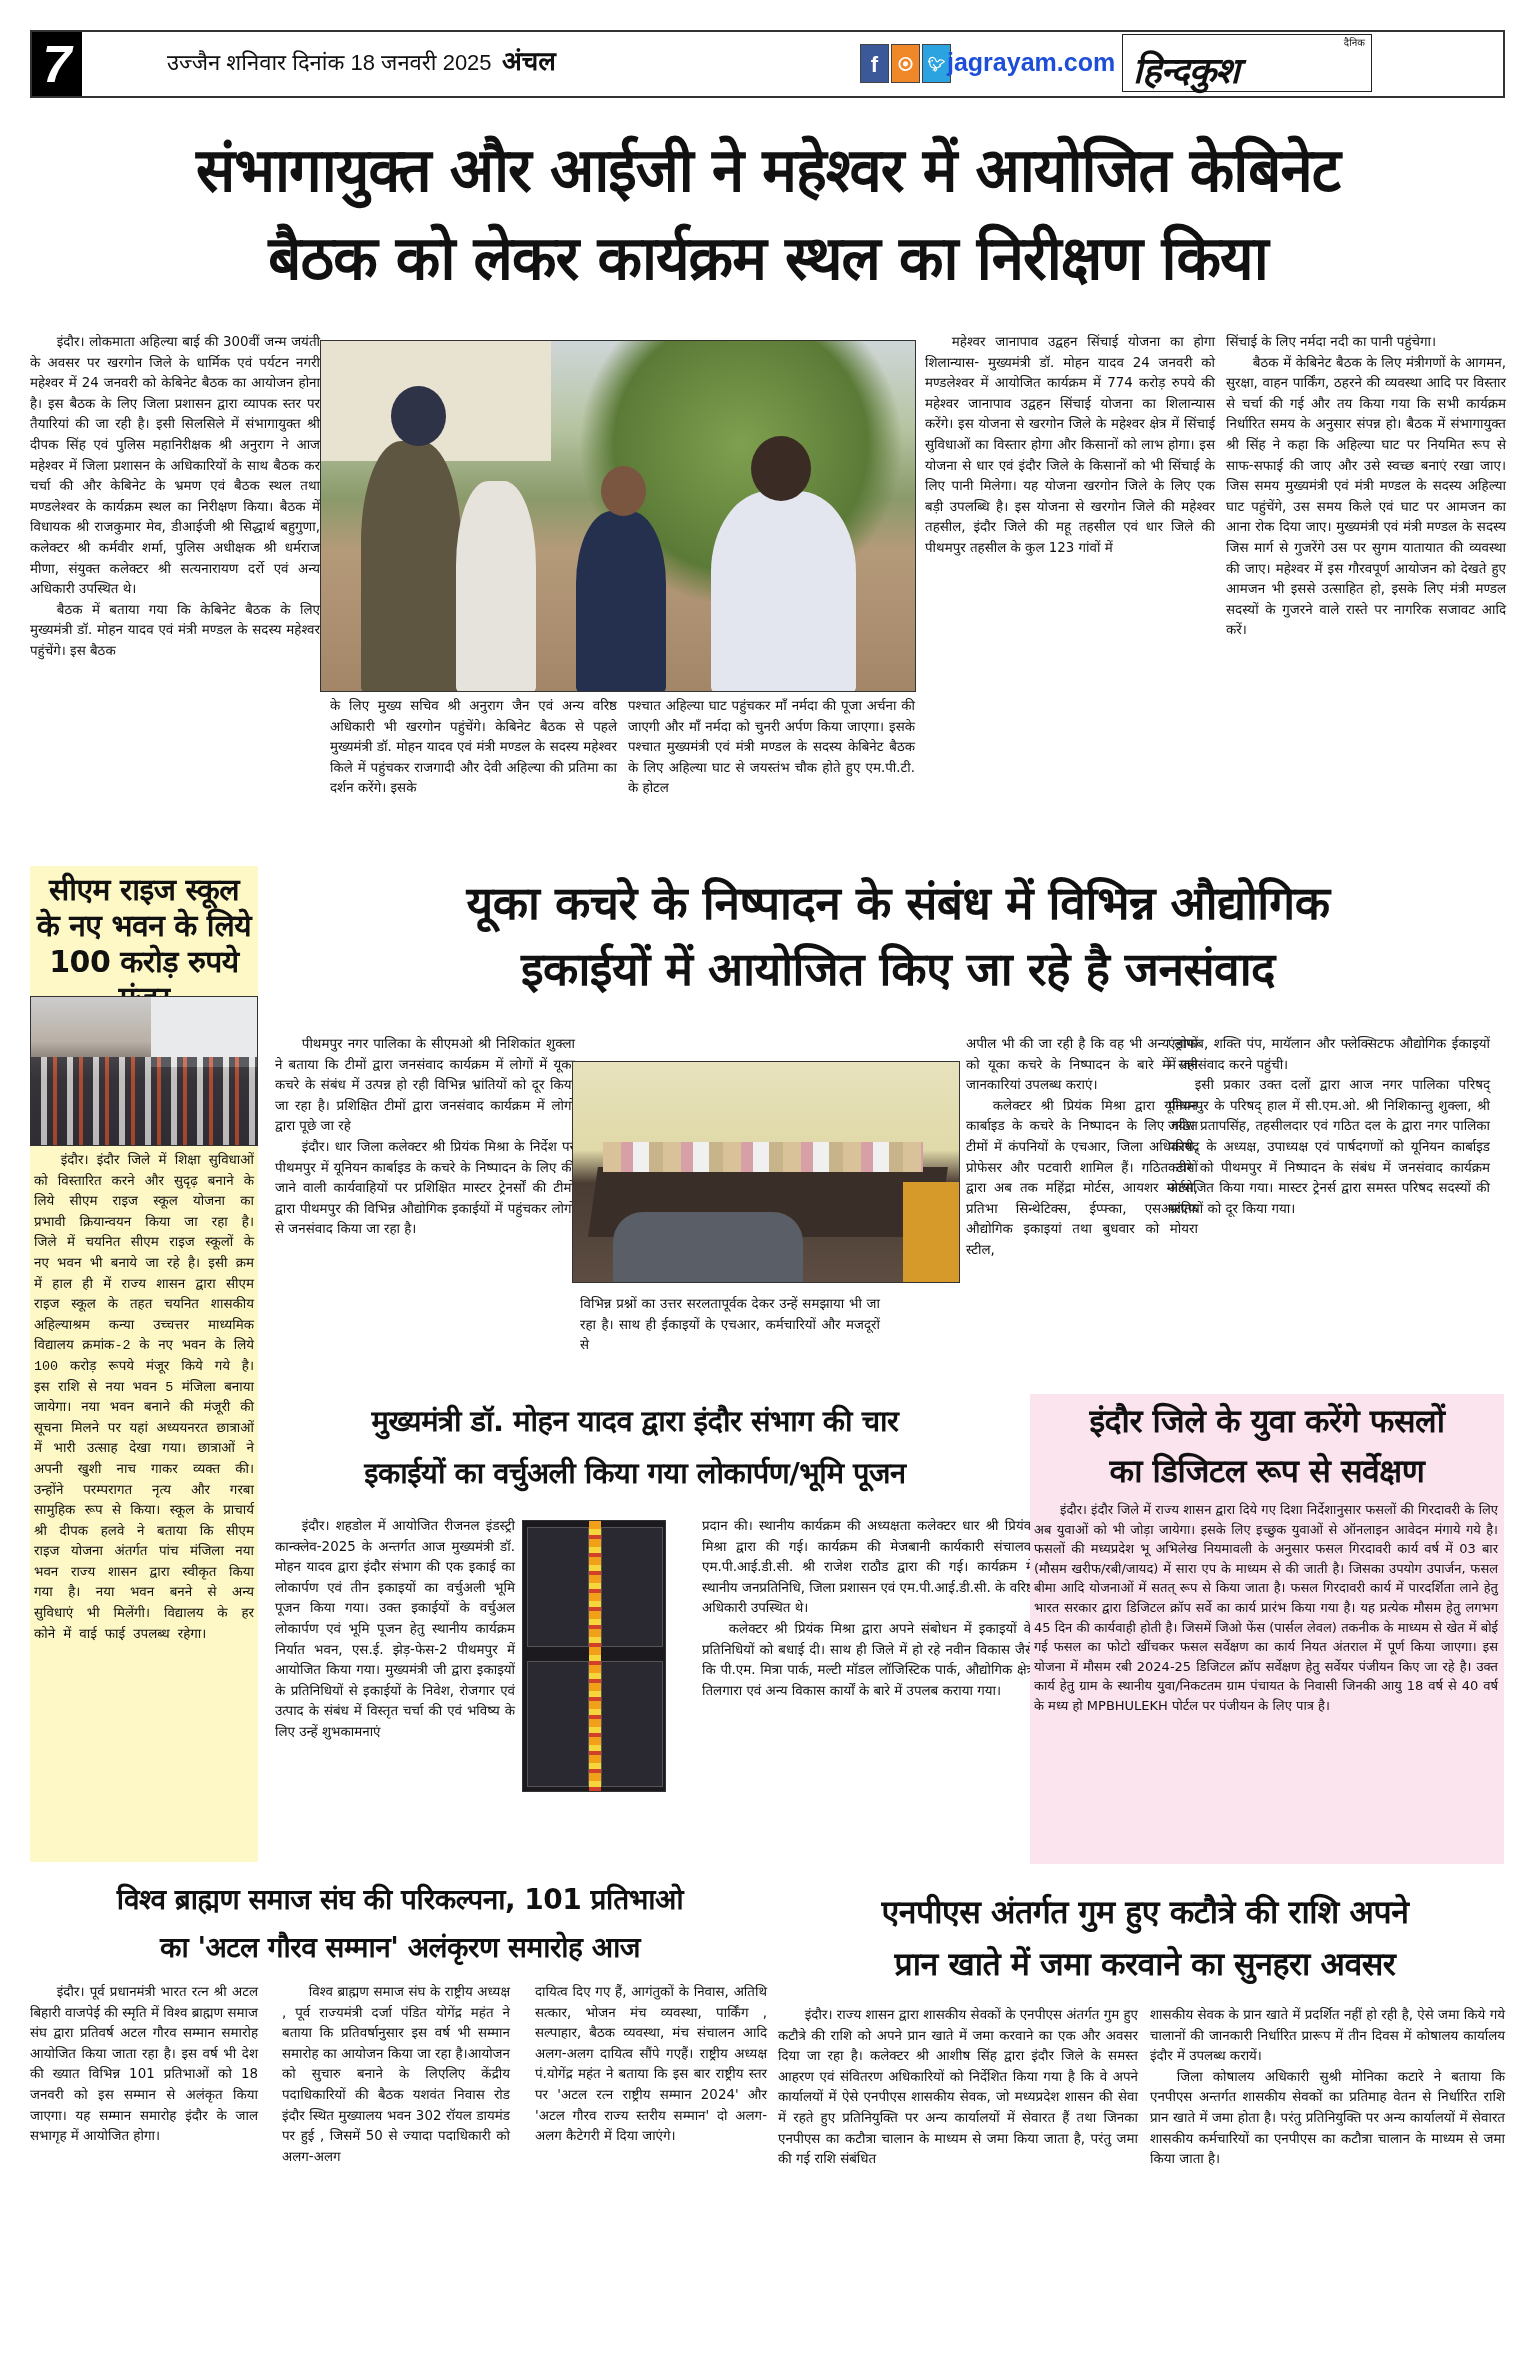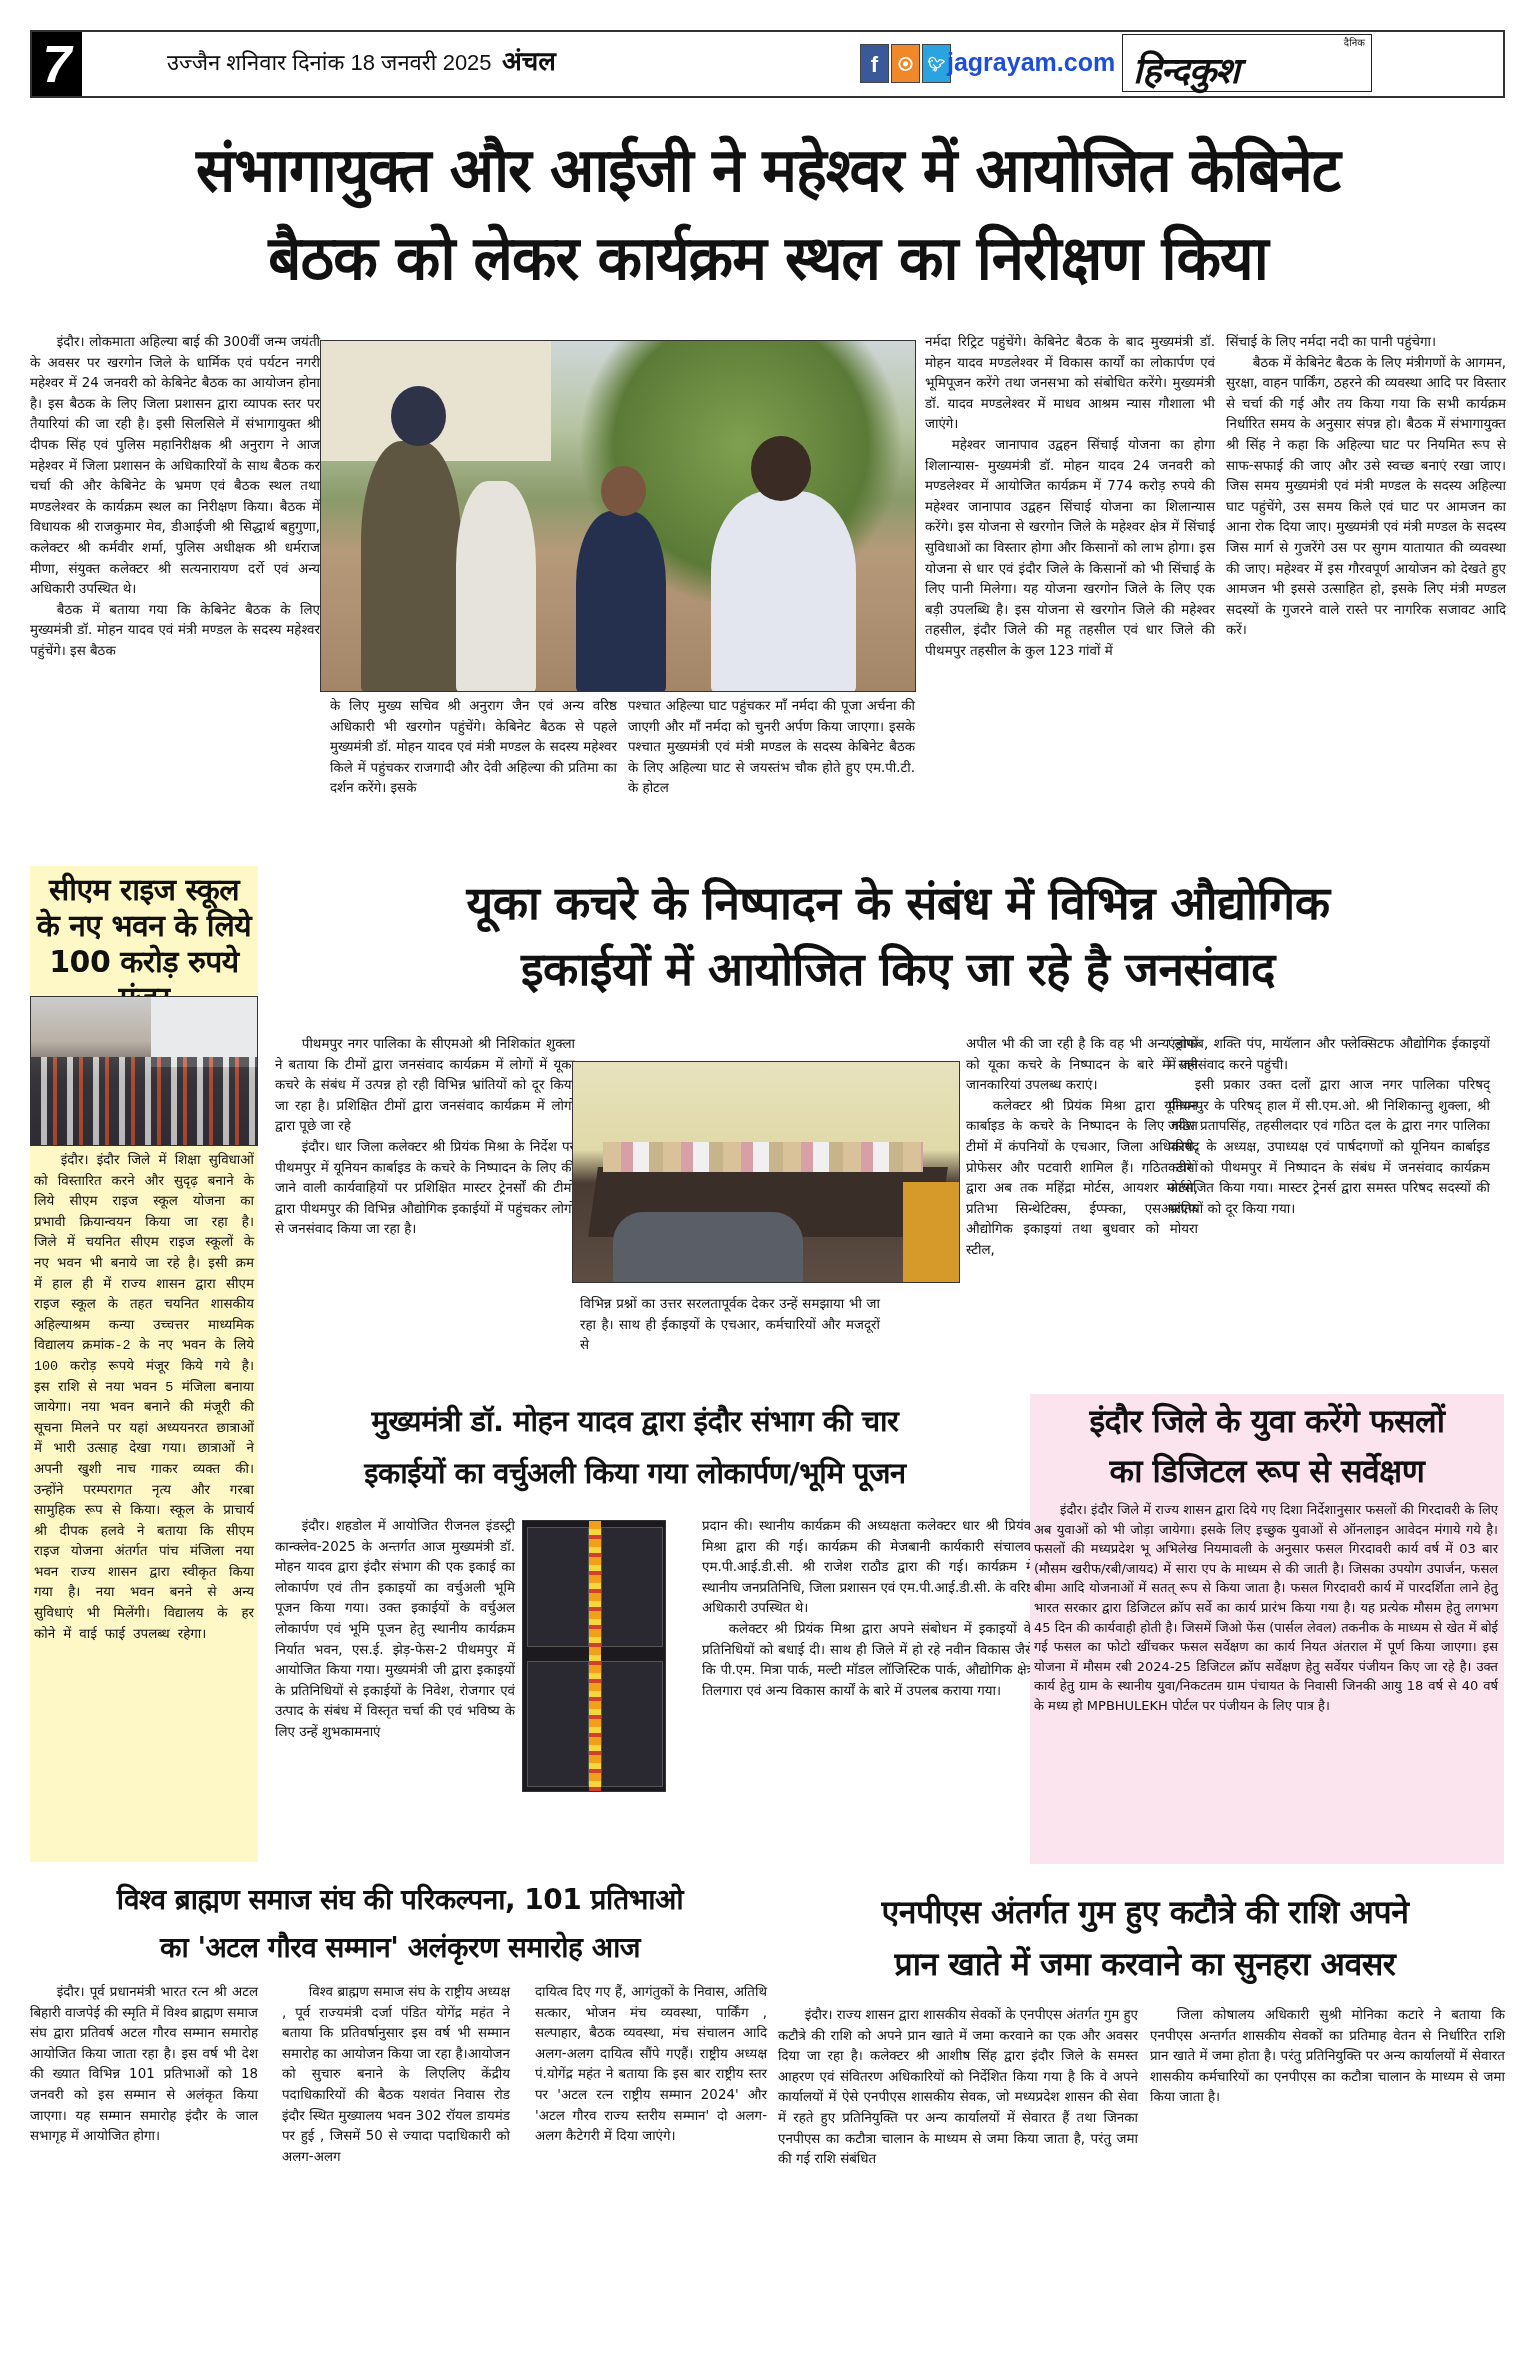--- a/index.html
+++ b/index.html
@@ -99,21 +99,20 @@
   <div class="abs head" style="left:430px;top:95px;width:60px;height:65px;background:#3a2c24;"></div>
 </div>
 
 <div class="abs col" style="left:330px; top:696px; width:287px;">
   <p class="noindent">के लिए मुख्य सचिव श्री अनुराग जैन एवं अन्य वरिष्ठ अधिकारी भी खरगोन पहुंचेंगे। केबिनेट बैठक से पहले मुख्यमंत्री डॉ. मोहन यादव एवं मंत्री मण्डल के सदस्य महेश्वर किले में पहुंचकर राजगादी और देवी अहिल्या की प्रतिमा का दर्शन करेंगे। इसके</p>
 </div>
 <div class="abs col" style="left:628px; top:696px; width:287px;">
   <p class="noindent">पश्चात अहिल्या घाट पहुंचकर माँ नर्मदा की पूजा अर्चना की जाएगी और माँ नर्मदा को चुनरी अर्पण किया जाएगा। इसके पश्चात मुख्यमंत्री एवं मंत्री मण्डल के सदस्य केबिनेट बैठक के लिए अहिल्या घाट से जयस्तंभ चौक होते हुए एम.पी.टी. के होटल</p>
 </div>
 <div class="abs col" style="left:925px; top:332px; width:290px;">
-  <p class="noindent">नर्मदा रिट्रिट पहुंचेंगे। केबिनेट बैठक के बाद मुख्यमंत्री डॉ. मोहन यादव मण्डलेश्वर में विकास कार्यों का लोकार्पण एवं भूमिपूजन करेंगे तथा जनसभा को संबोधित करेंगे। मुख्यमंत्री डॉ. यादव मण्डलेश्वर में माधव आश्रम न्यास गौशाला भी जाएंगे।</p>
   <p>महेश्वर जानापाव उद्वहन सिंचाई योजना का होगा शिलान्यास- मुख्यमंत्री डॉ. मोहन यादव 24 जनवरी को मण्डलेश्वर में आयोजित कार्यक्रम में 774 करोड़ रुपये की महेश्वर जानापाव उद्वहन सिंचाई योजना का शिलान्यास करेंगे। इस योजना से खरगोन जिले के महेश्वर क्षेत्र में सिंचाई सुविधाओं का विस्तार होगा और किसानों को लाभ होगा। इस योजना से धार एवं इंदौर जिले के किसानों को भी सिंचाई के लिए पानी मिलेगा। यह योजना खरगोन जिले के लिए एक बड़ी उपलब्धि है। इस योजना से खरगोन जिले की महेश्वर तहसील, इंदौर जिले की महू तहसील एवं धार जिले की पीथमपुर तहसील के कुल 123 गांवों में</p>
 </div>
 <div class="abs col" style="left:1226px; top:332px; width:280px;">
   <p class="noindent">सिंचाई के लिए नर्मदा नदी का पानी पहुंचेगा।</p>
   <p>बैठक में केबिनेट बैठक के लिए मंत्रीगणों के आगमन, सुरक्षा, वाहन पार्किंग, ठहरने की व्यवस्था आदि पर विस्तार से चर्चा की गई और तय किया गया कि सभी कार्यक्रम निर्धारित समय के अनुसार संपन्न हो। बैठक में संभागायुक्त श्री सिंह ने कहा कि अहिल्या घाट पर नियमित रूप से साफ-सफाई की जाए और उसे स्वच्छ बनाएं रखा जाए। जिस समय मुख्यमंत्री एवं मंत्री मण्डल के सदस्य अहिल्या घाट पहुंचेंगे, उस समय किले एवं घाट पर आमजन का आना रोक दिया जाए। मुख्यमंत्री एवं मंत्री मण्डल के सदस्य जिस मार्ग से गुजरेंगे उस पर सुगम यातायात की व्यवस्था की जाए। महेश्वर में इस गौरवपूर्ण आयोजन को देखते हुए आमजन भी इससे उत्साहित हो, इसके लिए मंत्री मण्डल सदस्यों के गुजरने वाले रास्ते पर नागरिक सजावट आदि करें।</p>
 </div>
 
 <div class="abs box-yellow" style="left:30px; top:866px; width:228px; height:996px;">
   <div class="h2" style="position:absolute; left:4px; top:6px; width:220px; font-size:30px; line-height:36px;">सीएम राइज स्कूल के नए भवन के लिये 100 करोड़ रुपये मंजूर</div>
   <div class="abs photo photo-school" style="left:0; top:130px; width:228px; height:150px;">
@@ -195,14 +194,15 @@
 </div>
 
 <div class="abs h2" style="left:775px; top:1886px; width:740px; font-size:32px; line-height:52px;">
   <div>एनपीएस अंतर्गत गुम हुए कटौत्रे की राशि अपने</div>
   <div>प्रान खाते में जमा करवाने का सुनहरा अवसर</div>
 </div>
 <div class="abs col" style="left:778px; top:2005px; width:360px;">
   <p>इंदौर। राज्य शासन द्वारा शासकीय सेवकों के एनपीएस अंतर्गत गुम हुए कटौत्रे की राशि को अपने प्रान खाते में जमा करवाने का एक और अवसर दिया जा रहा है। कलेक्टर श्री आशीष सिंह द्वारा इंदौर जिले के समस्त आहरण एवं संवितरण अधिकारियों को निर्देशित किया गया है कि वे अपने कार्यालयों में ऐसे एनपीएस शासकीय सेवक, जो मध्यप्रदेश शासन की सेवा में रहते हुए प्रतिनियुक्ति पर अन्य कार्यालयों में सेवारत हैं तथा जिनका एनपीएस का कटौत्रा चालान के माध्यम से जमा किया जाता है, परंतु जमा की गई राशि संबंधित</p>
 </div>
 <div class="abs col" style="left:1150px; top:2005px; width:355px;">
+  <p class="noindent">शासकीय सेवक के प्रान खाते में प्रदर्शित नहीं हो रही है, ऐसे जमा किये गये चालानों की जानकारी निर्धारित प्रारूप में तीन दिवस में कोषालय कार्यालय इंदौर में उपलब्ध करायें।</p>
   <p>जिला कोषालय अधिकारी सुश्री मोनिका कटारे ने बताया कि एनपीएस अन्तर्गत शासकीय सेवकों का प्रतिमाह वेतन से निर्धारित राशि प्रान खाते में जमा होता है। परंतु प्रतिनियुक्ति पर अन्य कार्यालयों में सेवारत शासकीय कर्मचारियों का एनपीएस का कटौत्रा चालान के माध्यम से जमा किया जाता है।</p>
 </div>
 
 </body></html>

